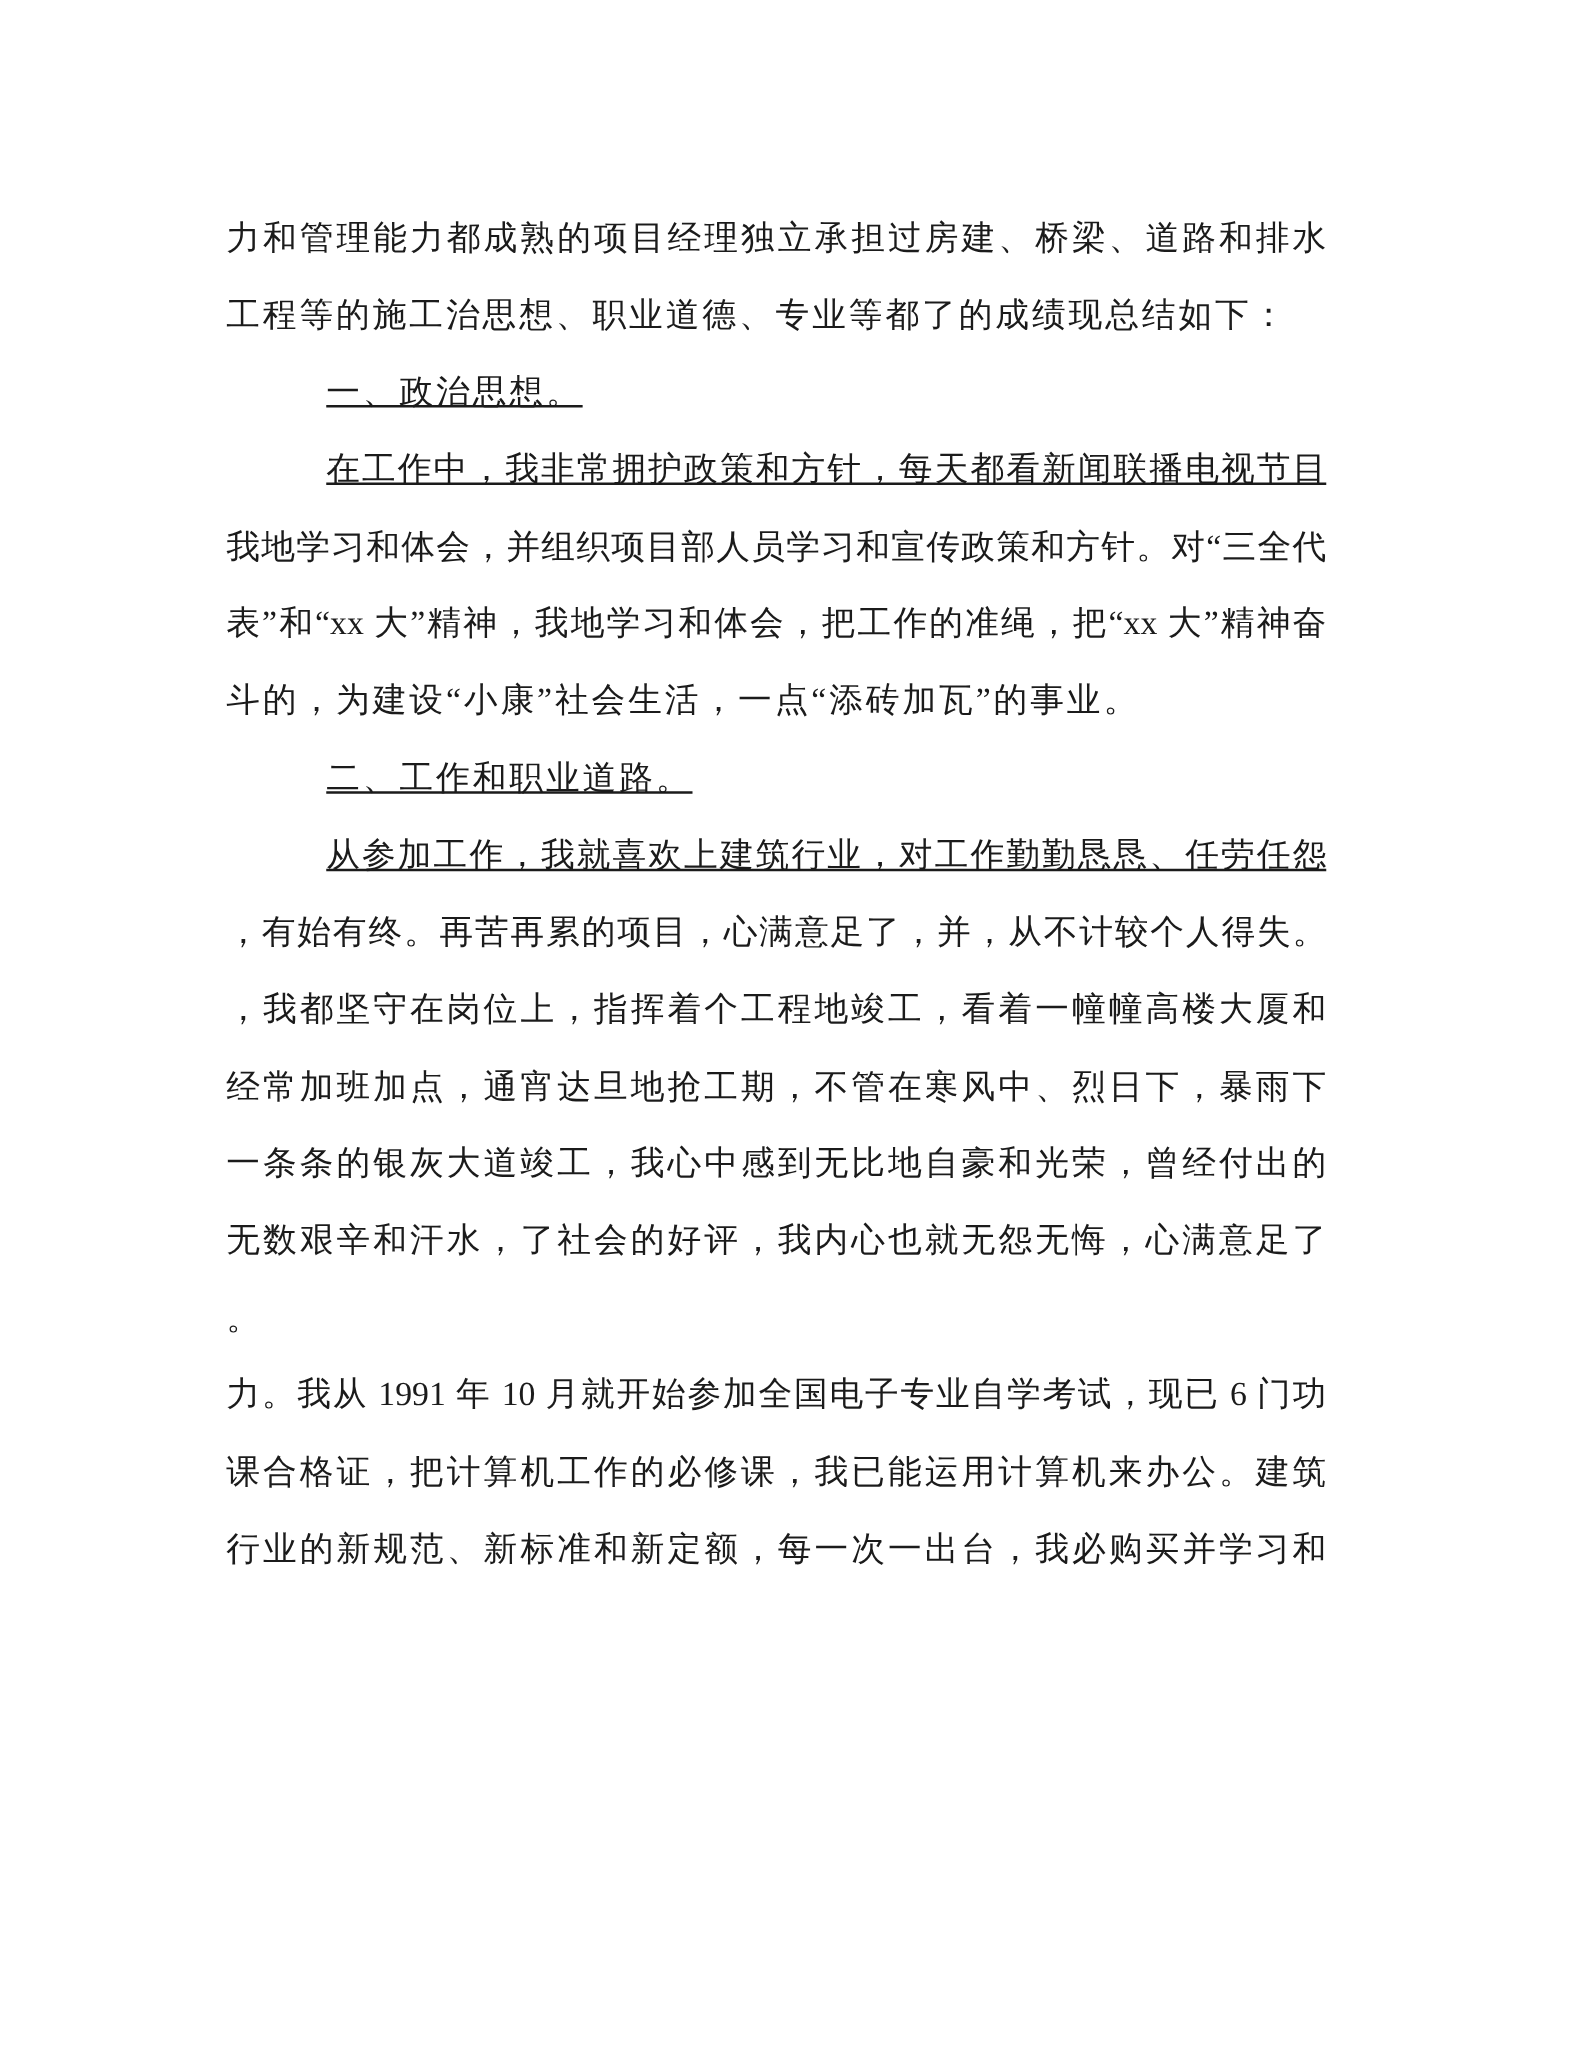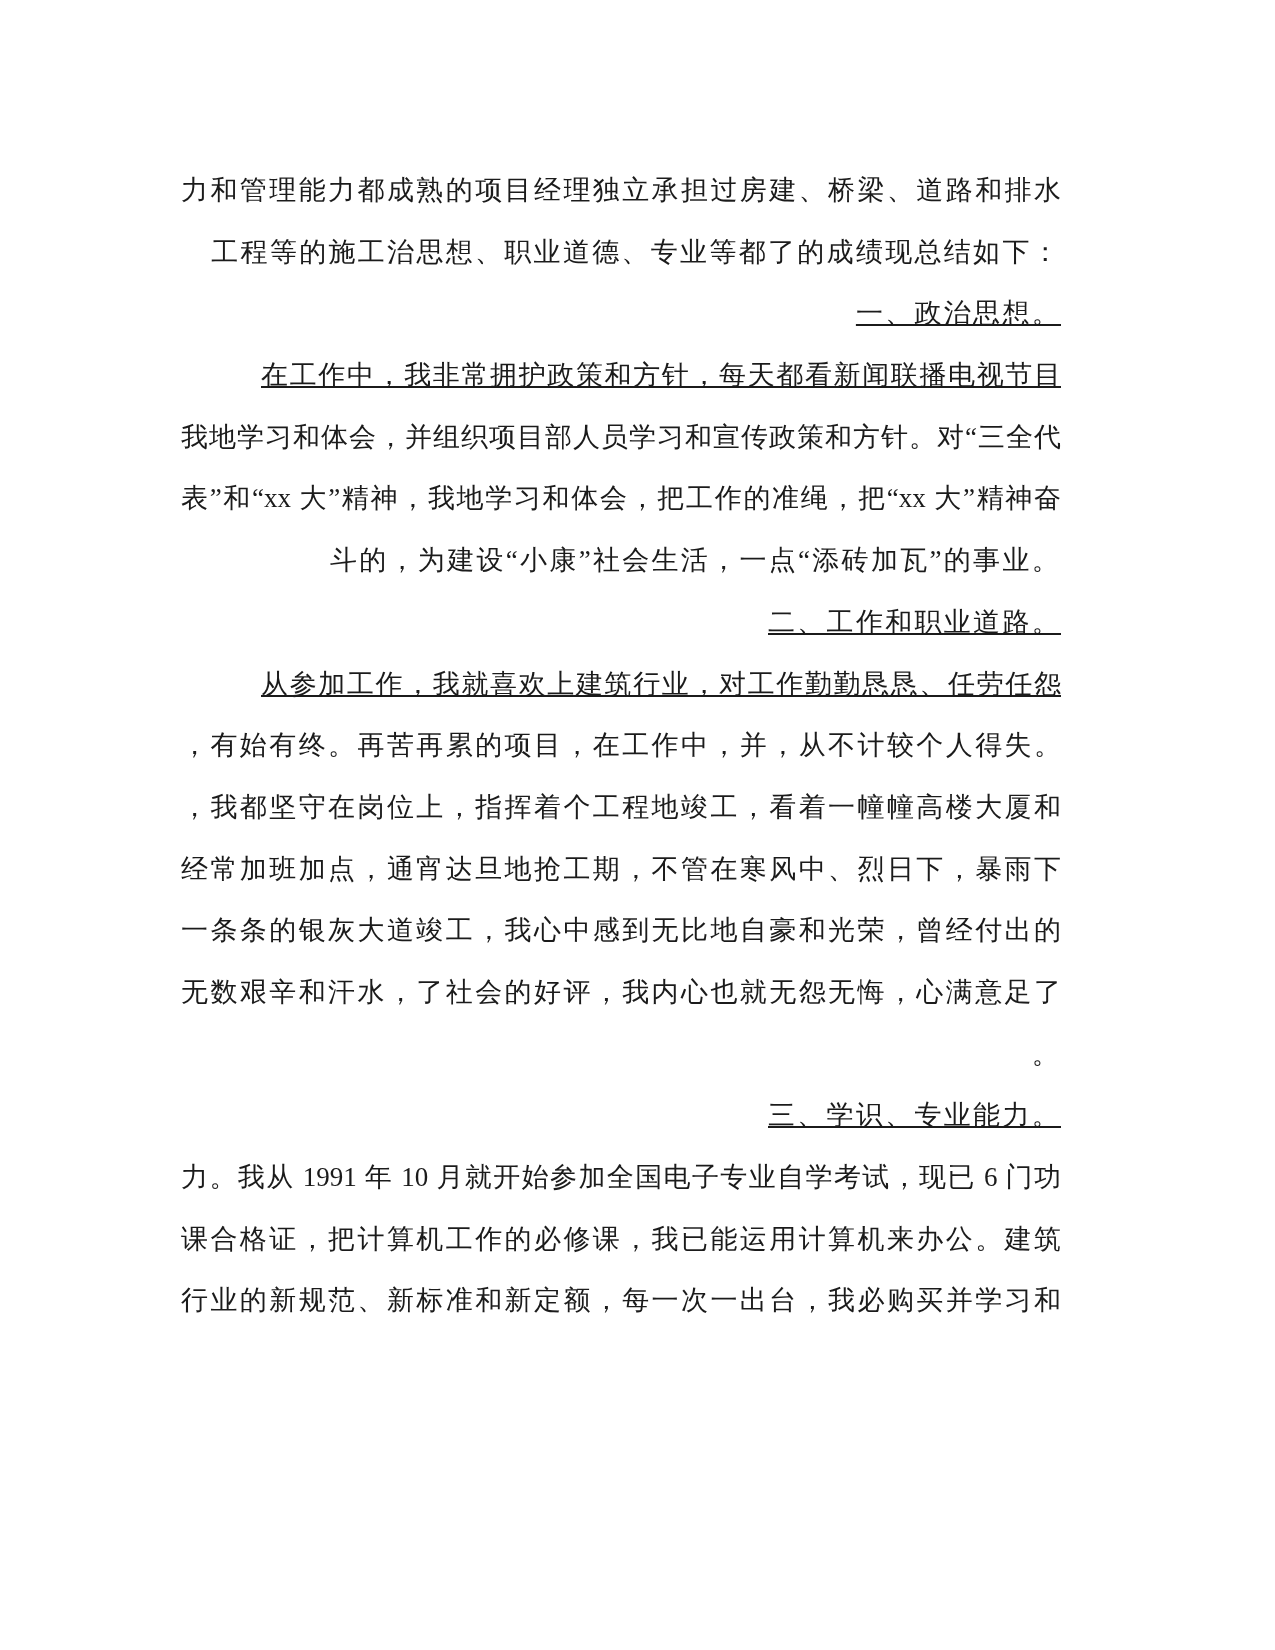--- a/index.html
+++ b/index.html
@@ -28,45 +28,43 @@
     color: #1b1b1b;
     text-align: left;
   }
   .line.fill {
     text-align: justify;
     text-align-last: justify;
     letter-spacing: 0;
   }
   .line:not(.fill) {
     letter-spacing: 2.3px;
-    text-align: right;
   }
   .line.indent {
     text-indent: 80px;
     text-decoration: underline;
   }
 </style>
 </head>
 <body>
 
 <div class="page">
   <div class="content">
     <div class="line fill">力和管理能力都成熟的项目经理独立承担过房建、桥梁、道路和排水</div>
     <div class="line">工程等的施工治思想、职业道德、专业等都了的成绩现总结如下：</div>
     <div class="line indent">一、政治思想。</div>
     <div class="line indent fill">在工作中，我非常拥护政策和方针，每天都看新闻联播电视节目</div>
     <div class="line fill">我地学习和体会，并组织项目部人员学习和宣传政策和方针。对“三全代</div>
     <div class="line fill">表”和“xx 大”精神，我地学习和体会，把工作的准绳，把“xx 大”精神奋</div>
     <div class="line">斗的，为建设“小康”社会生活，一点“添砖加瓦”的事业。</div>
     <div class="line indent">二、工作和职业道路。</div>
     <div class="line indent fill">从参加工作，我就喜欢上建筑行业，对工作勤勤恳恳、任劳任怨</div>
-    <div class="line fill">，有始有终。再苦再累的项目，在工作中，并，从不计较个人得失。</div>
+    <div class="line fill">，有始有终。再苦再累的项目，心满意足了，并，从不计较个人得失。</div>
     <div class="line fill">，我都坚守在岗位上，指挥着个工程地竣工，看着一幢幢高楼大厦和</div>
     <div class="line fill">经常加班加点，通宵达旦地抢工期，不管在寒风中、烈日下，暴雨下</div>
     <div class="line fill">一条条的银灰大道竣工，我心中感到无比地自豪和光荣，曾经付出的</div>
     <div class="line fill">无数艰辛和汗水，了社会的好评，我内心也就无怨无悔，心满意足了</div>
     <div class="line">。</div>
-    <div class="line indent">三、学识、专业能力。</div>
     <div class="line fill">力。我从 1991 年 10 月就开始参加全国电子专业自学考试，现已 6 门功</div>
     <div class="line fill">课合格证，把计算机工作的必修课，我已能运用计算机来办公。建筑</div>
     <div class="line fill">行业的新规范、新标准和新定额，每一次一出台，我必购买并学习和</div>
   </div>
 </div>
 
 </body></html>

